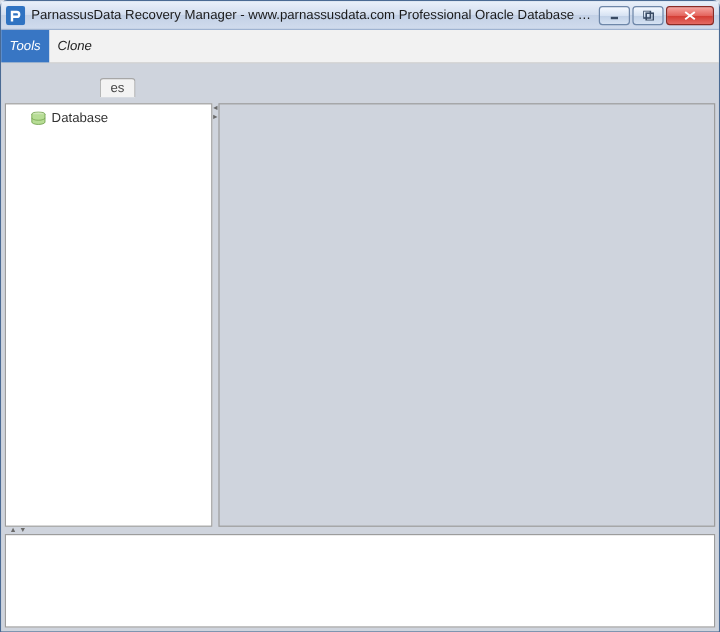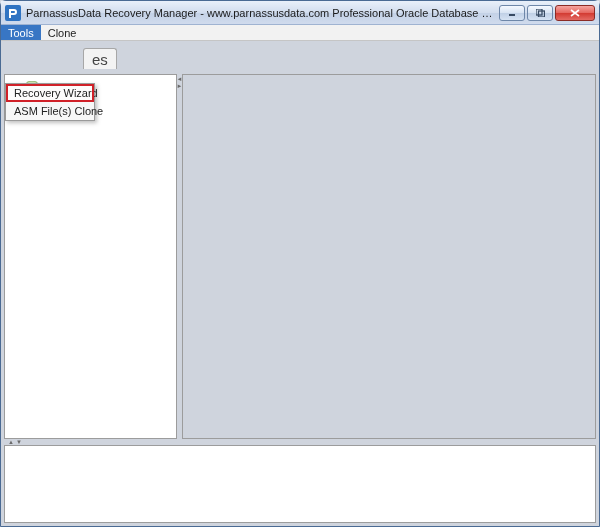--- a/index.html
+++ b/index.html
@@ -40,25 +40,26 @@
     font-size: 9px; color: #384a63;
   }
   .win-btn.close {
     width: 40px;
     background: linear-gradient(to bottom, #f6a5a0 0%, #e4655e 50%, #d23a31 51%, #e46a63 100%);
     border-color: #8b2b25; color: #fff;
   }
 
   
   .menubar {
-    height: 16px;
+    height: 28px;
     background: #f2f2f2;
     display: flex; align-items: stretch;
     font-size: 11px;
     border-bottom: 1px solid #c5c5c5;
+    font-style: italic;
   }
   .menu-item {
     padding: 0 7px;
     display: flex; align-items: center;
     color: #222;
     cursor: default;
   }
   .menu-item.active {
     background: #3876c4;
     color: #fff;
@@ -106,21 +107,21 @@
     background: #fff;
     border: 1px solid #9c9c9c;
     display: flex; flex-direction: column;
     margin-top: 30px; 
   }
   .tab-strip {
     position: absolute;
     top: 0; left: 82px;
     height: 28px;
     display: flex; align-items: flex-end;
-    font-size: 15px;
+    font-size: 11px;
   }
   .tab {
     padding: 2px 8px 1px 8px;
     background: #f3f3f3;
     border: 1px solid #a7a7a7;
     border-bottom: none;
     border-radius: 3px 3px 0 0;
     color: #444;
   }
   .tree {
@@ -200,24 +201,20 @@
     </div>
   </div>
 
   <div class="menubar">
     <div class="menu-item active">Tools</div>
     <div class="menu-item">Clone</div>
   </div>
 
   <div class="client">
 
-    <div class="dropdown">
-      <div class="dropdown-item highlighted">Recovery Wizard</div>
-      <div class="dropdown-item">ASM File(s) Clone</div>
-    </div>
 
     <div class="tab-strip">
       <div class="tab">es</div>
     </div>
 
     <div class="upper">
 
       <div class="left-panel">
         <div class="tree">
           <div class="tree-node">

